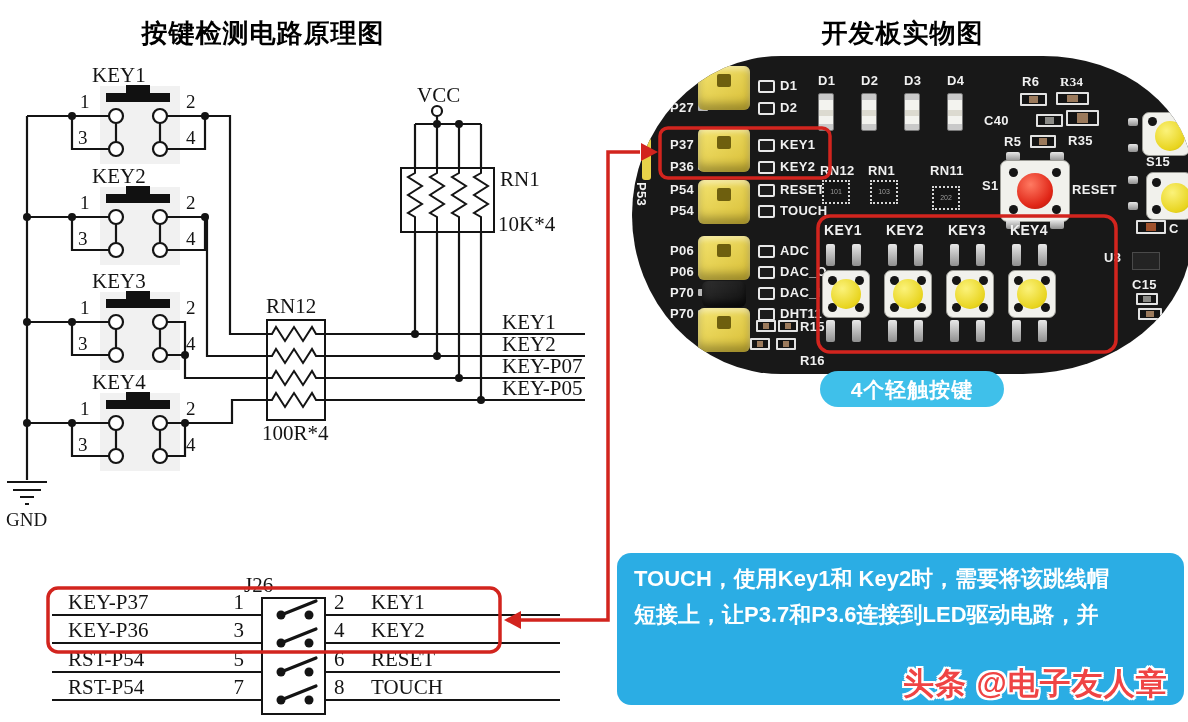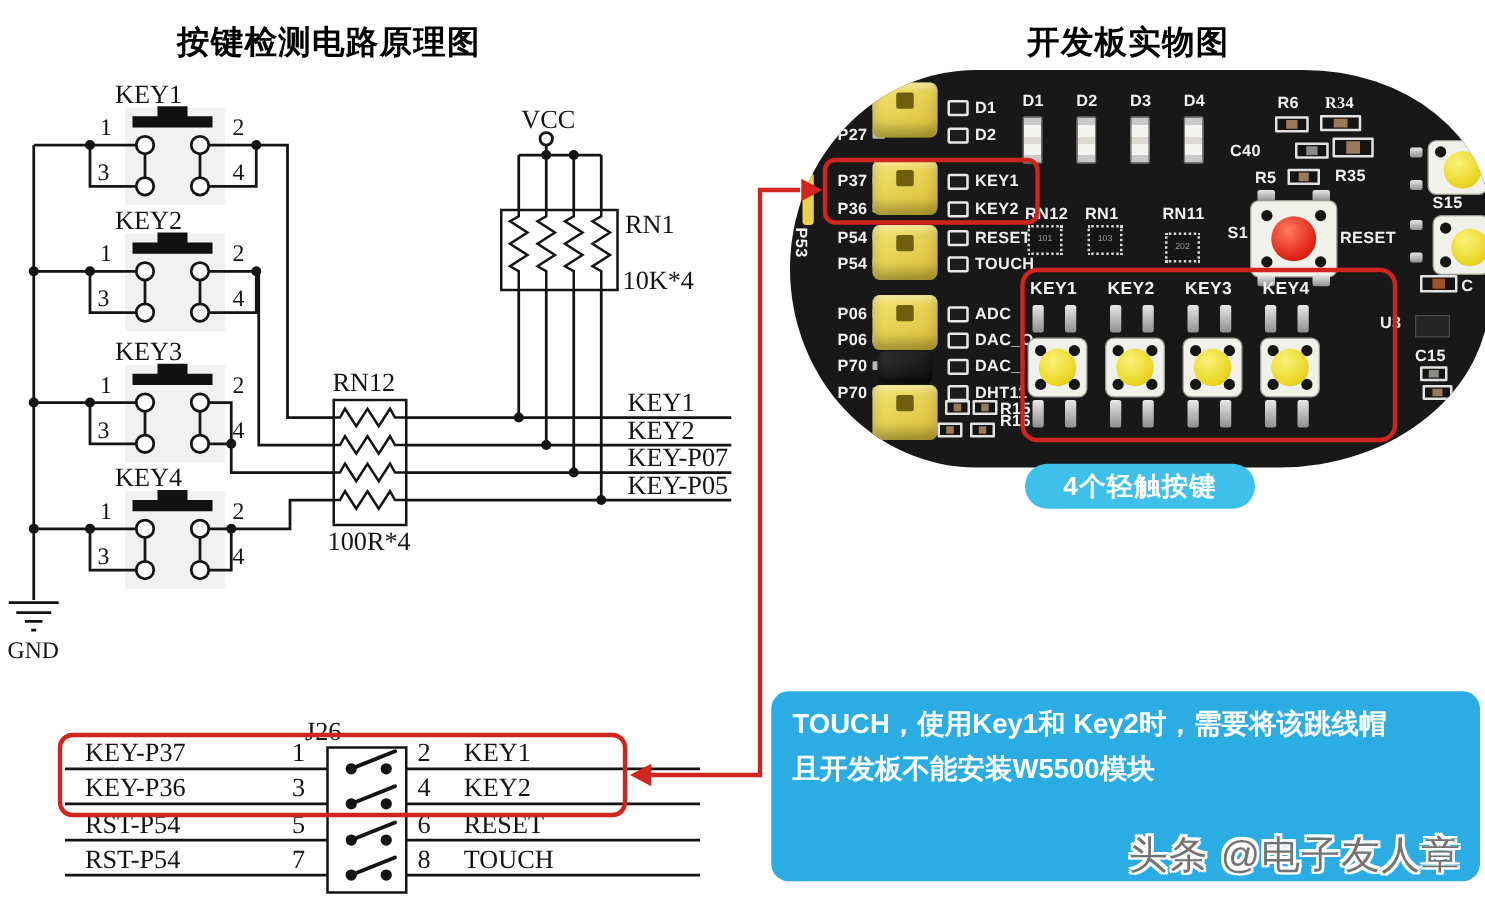--- a/index.html
+++ b/index.html
@@ -45,21 +45,21 @@
   .tact b{position:absolute;width:9px;height:9px;border-radius:50%;background:#151515;}
   .cap{position:absolute;border-radius:50%;}
   .capY{background:radial-gradient(circle at 38% 32%,#fbf27a,#e8d41e 70%,#b9a412);}
   .capR{background:radial-gradient(circle at 38% 32%,#ff7a62,#e02617 65%,#a81408);}
   .leg{position:absolute;width:9px;background:linear-gradient(#e8e8e8,#8f8f8f);border-radius:2px;}
 
   #callout{position:absolute;left:820px;top:371px;width:184px;height:36px;border-radius:18px;
            background:#3fc0ea;color:#fff;font-size:21px;font-weight:bold;text-align:center;line-height:37px;letter-spacing:1px;}
   #note{position:absolute;left:617px;top:553px;width:567px;height:152px;border-radius:14px;background:#2bade4;
         color:#fff;font-weight:bold;font-size:22px;line-height:36px;padding:8px 0 0 17px;box-sizing:border-box;white-space:nowrap;}
-  #watermark{position:absolute;left:903px;top:663px;font-size:31px;font-weight:normal;color:#737373;letter-spacing:1px;white-space:nowrap;
+  #watermark{position:absolute;left:903px;top:663px;font-size:31px;font-weight:bold;color:#ef4444;letter-spacing:1px;white-space:nowrap;
         text-shadow:-2px -2px 0 #fff,2px -2px 0 #fff,-2px 2px 0 #fff,2px 2px 0 #fff,0 2px 0 #fff,0 -2px 0 #fff,2px 0 0 #fff,-2px 0 0 #fff;}
   .vert{writing-mode:vertical-rl;}
 </style>
 </head>
 <body>
 
 <div id="page">
 
   <div class="title" id="title-left">按键检测电路原理图</div>
   <div class="title" id="title-right">开发板实物图</div>
@@ -428,33 +428,33 @@
     <div class="smd" style="left:146px;top:264px;width:20px;height:12px;">
         <i></i>
       </div>
     <div class="lbl" style="left:168px;top:263px;">R15</div>
     <div class="smd" style="left:118px;top:282px;width:20px;height:12px;">
         <i></i>
       </div>
     <div class="smd" style="left:144px;top:282px;width:20px;height:12px;">
         <i></i>
       </div>
-    <div class="lbl" style="left:168px;top:273px;">R16</div>
+    <div class="lbl" style="left:168px;top:297px;">R16</div>
   </div>
 
   <svg width="1188" height="722" viewBox="0 0 1188 722" style="position:absolute;left:0;top:0;pointer-events:none;">
     <rect class="red" x="48" y="588" width="452" height="64" rx="10"></rect>
     <path class="red" d="M518,620 H608 V152 H640"></path>
     <polygon class="redf" points="504,620 521,611 521,629"></polygon>
     <polygon class="redf" points="658,152 641,143 641,161"></polygon>
     <rect class="red" x="660" y="128" width="170" height="50" rx="8"></rect>
     <rect class="red" x="818" y="216" width="298" height="136" rx="12"></rect>
   </svg>
 
   <div id="callout">4个轻触按键</div>
 
   <div id="note">
     <div>TOUCH，使用Key1和 Key2时，需要将该跳线帽</div>
-    <div>且开发板不能安装W5500模块</div>
+    <div>短接上，让P3.7和P3.6连接到LED驱动电路，并</div>
   </div>
 
   <div id="watermark">头条 @电子友人章</div>
 </div>
 
 </body></html>

